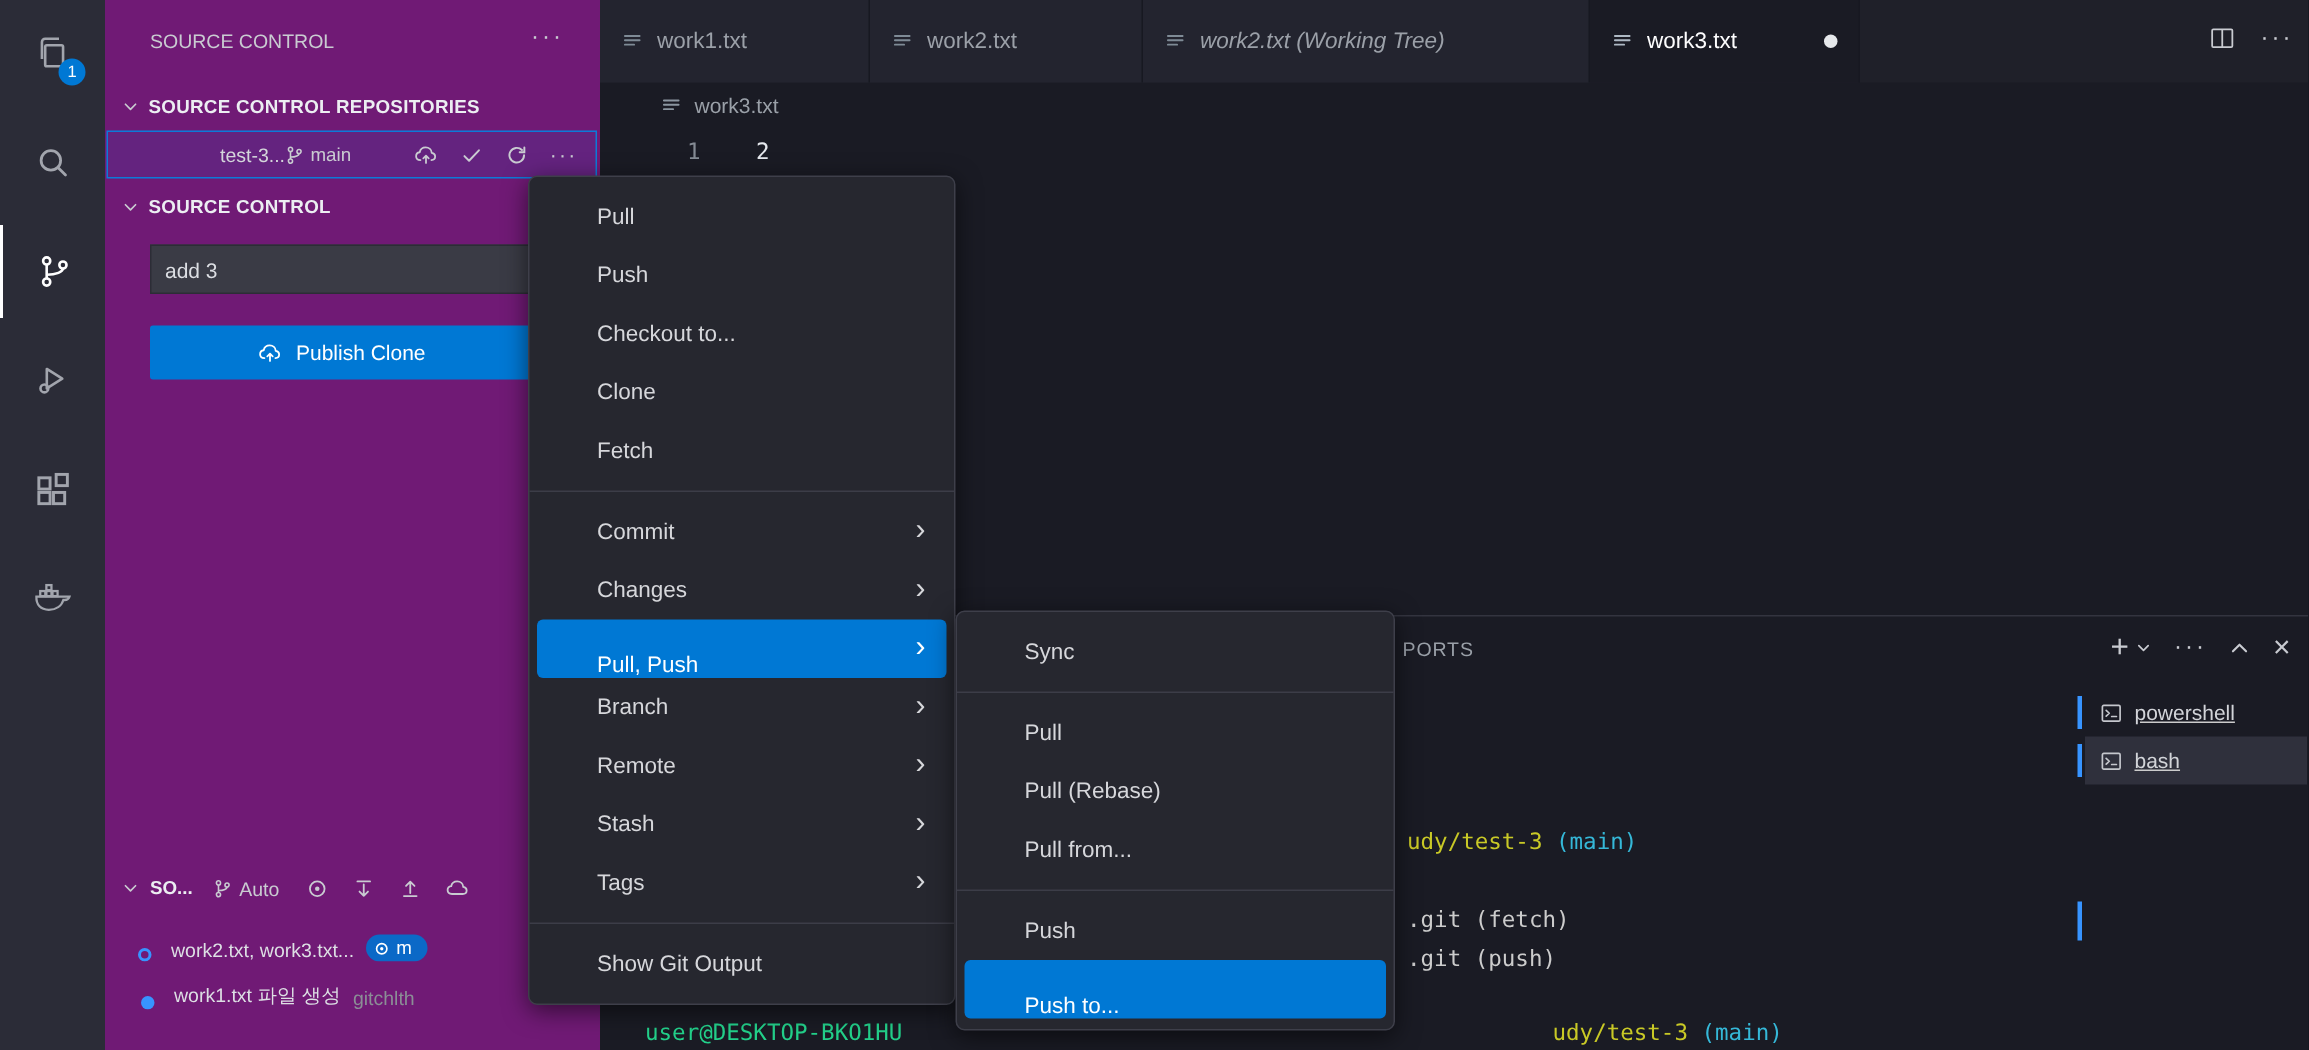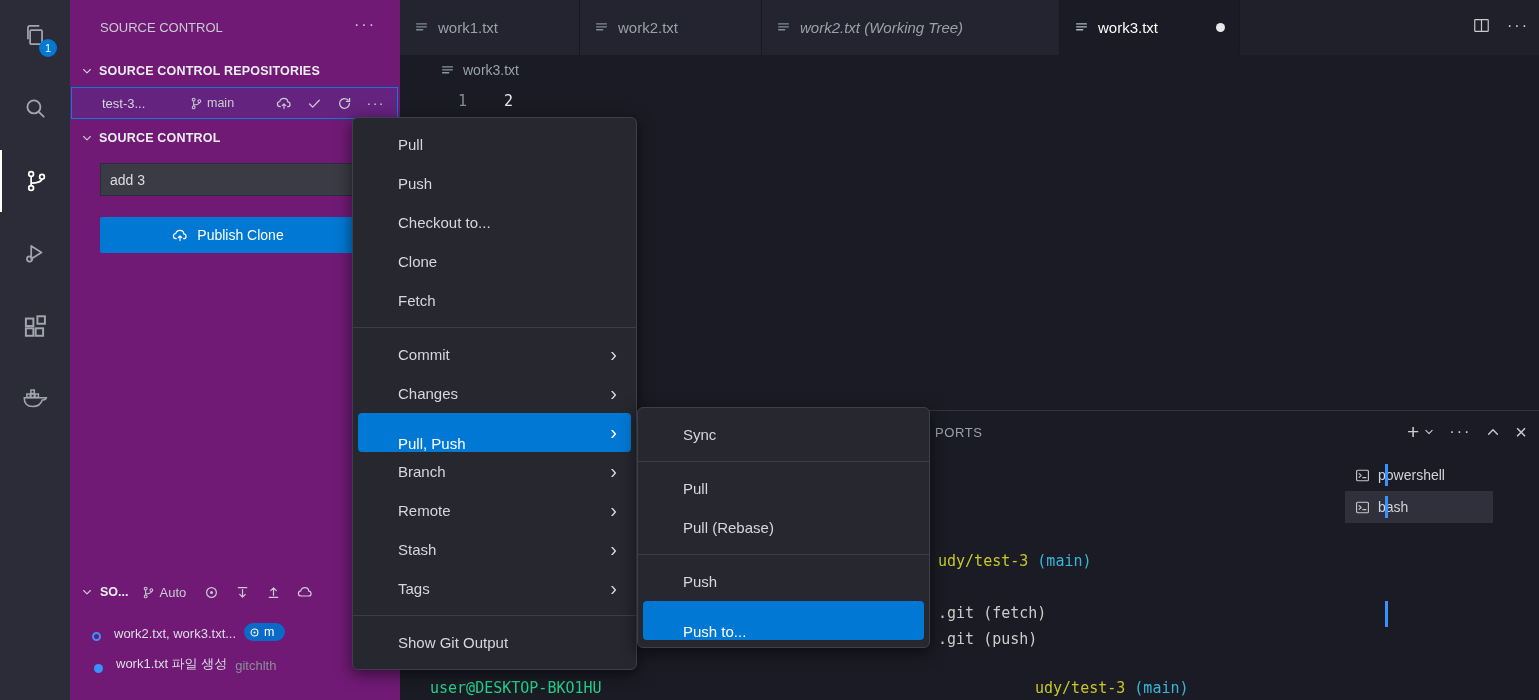--- a/index.html
+++ b/index.html
@@ -11,21 +11,21 @@
   .ab-item { position:absolute; left:0; width:70px; height:62px; display:flex; align-items:center; justify-content:center; color:#a2a5ad; cursor:pointer; }
   .ab-item.active { color:#ffffff; border-left:2px solid #ffffff; }
   .ab-badge { position:absolute; right:13px; bottom:9px; min-width:18px; height:18px; border-radius:50%; background:#0078d4; color:#fff; font-size:11px; display:flex; align-items:center; justify-content:center; }
 
   
   .sidebar { position:absolute; left:70px; top:0; width:330px; height:700px; background:#701a75; overflow:hidden; z-index:5; }
   .sb-title { position:absolute; left:30px; top:20px; font-size:13px; color:#c9cbd1; }
   .sb-more { position:absolute; left:284px; top:16px; font-size:16px; letter-spacing:2px; color:#c9cbd1; cursor:pointer; }
   .sec-header { position:absolute; left:0; width:330px; height:24px; display:flex; align-items:center; padding-left:11px; gap:6px; color:#eceef2; font-size:12.5px; font-weight:700; letter-spacing:.2px; cursor:pointer; }
   .sec-header .chev { color:#c9cbd1; display:flex; }
-  .repo-row { position:absolute; left:1px; top:87px; width:327px; height:32px; border:1px solid #0c7bd8; background:rgba(0,122,212,.10); display:flex; align-items:center; padding:0 12px 0 30px; cursor:pointer; }
+  .repo-row { position:absolute; left:1px; top:87px; width:327px; height:32px; border:1px solid #0c7bd8; background:rgba(0,122,212,.10); display:flex; align-items:center; padding:0 12px 0 30px; cursor:pointer;text-align:right; }
   .repo-name { width:88px; font-size:13px; color:#d4d6db; overflow:hidden; white-space:nowrap; }
   .repo-branch { display:flex; align-items:center; gap:4px; font-size:12.5px; color:#c9cbd1; }
   .repo-actions { margin-left:auto; display:flex; align-items:center; gap:15px; color:#c9cbd1; }
   .repo-actions > span { display:flex; cursor:pointer; }
   .mini-more { font-size:14px; letter-spacing:1.5px; }
   .commit-input { position:absolute; left:30px; top:163px; width:256px; height:33px; background:#3a3b45; border:1px solid #2c2d36; color:#dcdee3; font-size:14px; font-family:"Liberation Sans",sans-serif; padding:0 9px; outline:none; }
   .publish-btn { position:absolute; left:30px; top:217px; width:256px; height:36px; background:#0078d4; border:none; border-radius:2px; color:#ffffff; font-size:14px; font-family:"Liberation Sans",sans-serif; display:flex; align-items:center; justify-content:center; gap:9px; cursor:pointer; }
   .graph-header { position:absolute; left:0; top:579px; width:330px; height:26px; display:flex; align-items:center; padding-left:11px; color:#c9cbd1; cursor:pointer; }
   .graph-header .g-label { font-weight:700; color:#eceef2; font-size:12.5px; margin:0 14px 0 7px; }
   .graph-header .g-branch { display:flex; align-items:center; gap:4px; font-size:13px; }
@@ -54,21 +54,21 @@
   .lnum { left:447px; top:92px; width:20px; text-align:right; color:#858b94; }
   .lcontent { left:504px; top:92px; color:#e6e9ee; }
 
   
   .panel { position:absolute; left:400px; top:410px; width:1139px; height:290px; background:#1a1b24; border-top:1px solid #33343f; }
   .ports-tab { position:absolute; left:535px; top:14px; font-size:13px; letter-spacing:.6px; color:#9aa0a8; cursor:pointer; }
   .panel-actions { position:absolute; right:12px; top:10px; display:flex; align-items:center; gap:15px; color:#c9cbd1; }
   .panel-actions > span { display:flex; align-items:center; cursor:pointer; }
   .pa-plus { font-size:21px; line-height:1; }
   .pa-close { font-size:20px; line-height:1; }
-  .term-list { position:absolute; left:945px; top:48px; width:148px; }
+  .term-list { position:absolute; left:990px; top:48px; width:148px;text-decoration:underline; }
   .term-item { height:32px; display:flex; align-items:center; gap:8px; padding-left:10px; font-size:14px; color:#d2d4d9; cursor:pointer; }
   .term-item.active { background:#2f303c; }
   .term-item .ticon { color:#c5c7cd; display:flex; }
   .deco { position:absolute; left:985px; width:3px; background:#3794ff; }
 
   .tfrag { position:absolute; font-family:"DejaVu Sans Mono", monospace; font-size:15px; white-space:pre; z-index:5; }
   .t-green { color:#23d18b; }
   .t-yellow { color:#c9c926; }
   .t-cyan { color:#35b8d8; }
   .t-fg { color:#cccccc; }
@@ -437,20 +437,23 @@
     <div class="mi">
         <span>Sync</span>
       </div>
     <div class="msep"></div>
     <div class="mi">
         <span>Pull</span>
       </div>
     <div class="mi">
         <span>Pull (Rebase)</span>
       </div>
+    <div class="mi">
+        <span>Pull from...</span>
+      </div>
     <div class="msep"></div>
     <div class="mi">
         <span>Push</span>
       </div>
     <div class="mi active">
         <span>Push to...</span>
       </div>
   </div>
 
 </div>

